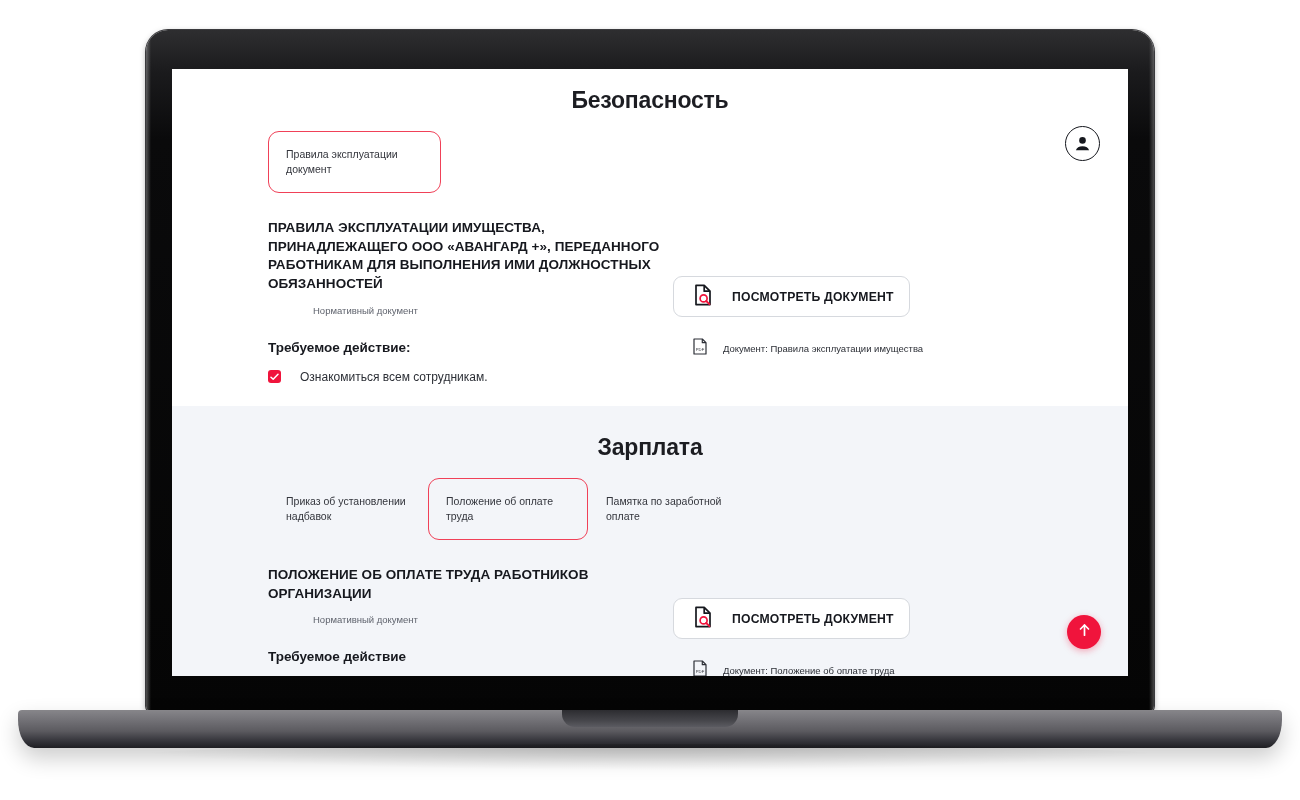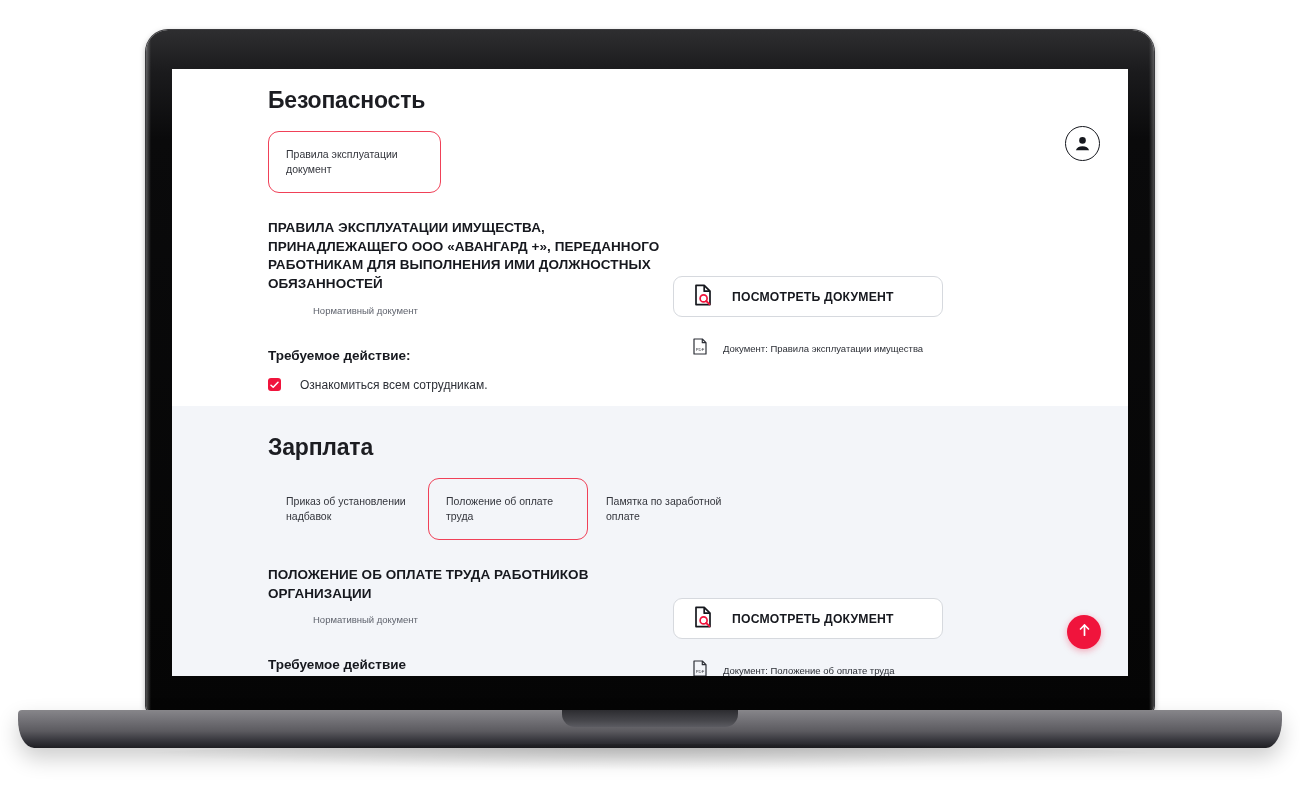--- a/index.html
+++ b/index.html
@@ -91,20 +91,21 @@
   .section--light { background: #ffffff; height: 337px; }
   .section--tint  { background: #f3f5f9; height: 270px; }
 
   .section-title {
     margin: 0;
     padding-top: 18px;
     font-size: 23px;
     font-weight: bold;
     letter-spacing: -0.2px;
     color: #1c1d22;
+    text-align: center;
   }
   .section--tint .section-title { padding-top: 28px; }
 
   
   .tabs { display: flex; margin-top: 17px; }
   .tab {
     box-sizing: border-box;
     width: 173px;
     min-height: 62px;
     padding: 15px 15px 10px 17px;
@@ -134,21 +135,21 @@
     color: #16181e;
     text-transform: uppercase;
   }
   .doc-kind {
     margin: 11px 0 0;
     font-size: 9.5px;
     color: #5f636d;
     padding-left: 45px;
   }
   .action-title {
-    margin: 32px 0 0;
+    margin: 24px 0 0;
     font-size: 13.5px;
     font-weight: bold;
     color: #16181e;
   }
   .action-item {
     display: flex;
     align-items: center;
     margin-top: 15px;
   }
   .checkbox {
@@ -164,21 +165,21 @@
     margin-left: 19px;
     font-size: 12px;
     color: #2c2f36;
   }
 
   
   .view-btn {
     display: flex;
     align-items: center;
     box-sizing: border-box;
-    width: 270px;
+    width: 237px;
     height: 41px;
     padding-left: 19px;
     background: #ffffff;
     border: 1.1px solid #d6d9de;
     border-radius: 9px;
     cursor: pointer;
     font-family: inherit;
   }
   .view-btn__label {
     margin-left: 19px;

